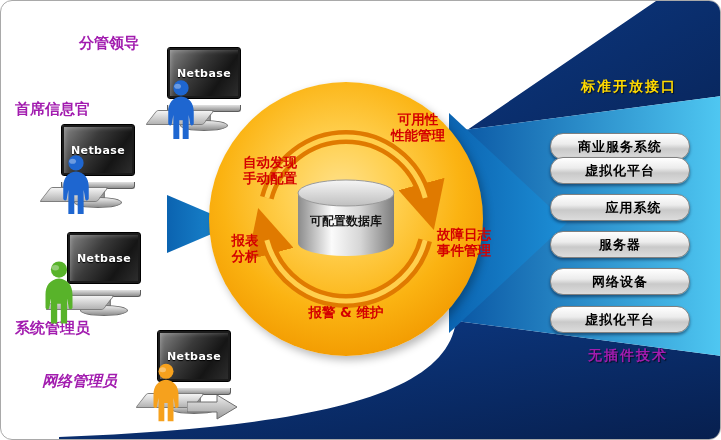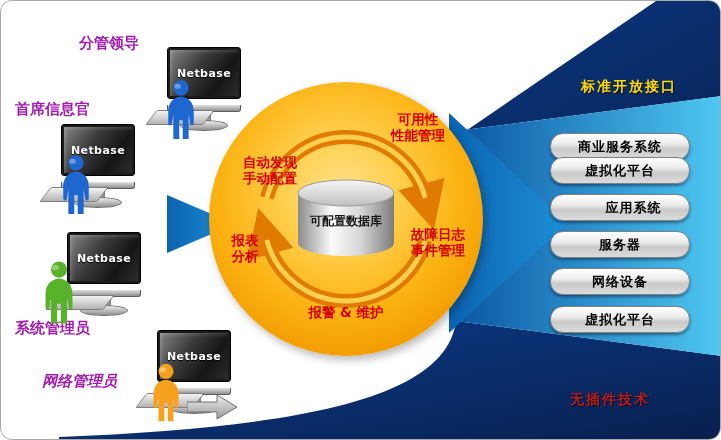--- a/index.html
+++ b/index.html
@@ -18,21 +18,21 @@
   
   .cylinder { position:absolute; left:295px; top:178px; z-index:4; }
   .db-label { position:absolute; left:283px; top:212px; width:124px; text-align:center;
     z-index:5; font-size:12px; font-weight:bold; color:#141414; }
 
   .cycle-label { position:absolute; z-index:5; color:#d40000; font-weight:bold;
     font-size:13.5px; line-height:1.22; text-align:center; white-space:pre-line; }
   .lab-autodiscovery { left:213px; top:116px; width:112px;margin-top:37px; }
   .lab-availability  { left:363px; top:110px; width:108px; }
   .lab-report        { left:201px; top:231px; width:86px; }
-  .lab-fault         { left:384px; top:225px; width:106px; }
+  .lab-fault         { left:384px; top:225px; width:106px;text-align:right; }
   .lab-alert         { left:275px; top:303px; width:140px; }
 
   
   .role-label { position:absolute; z-index:6; font-size:15px; font-weight:bold; color:#a21caf; }
 
   
   .monitor { position:absolute; width:102px; height:88px; z-index:4; }
   .screen { position:absolute; left:14px; top:0; width:74px; height:52px;
     background: linear-gradient(125deg, #8a8a8a 0%, #3a3a3a 40%, #151515 70%, #303030 100%);
     border:1px solid #000; border-radius:3px;
@@ -54,21 +54,21 @@
   .sys-button { position:absolute; left:549px; width:140px; height:27px; z-index:6;
     border-radius:13px; border:1px solid #808080;
     background:linear-gradient(180deg,#ffffff 0%,#ececec 40%,#c9c9c9 60%,#dcdcdc 100%);
     box-shadow:0 2px 3px rgba(0,10,40,.45);
     display:flex; align-items:center; justify-content:center;
     font-size:13px; font-weight:bold; color:#000; letter-spacing:1px; }
 
   .caption { position:absolute; z-index:6; font-weight:bold; letter-spacing:2px;
     text-align:center; text-shadow:1px 1px 1px rgba(0,0,0,.65); }
   .caption-top { left:535px; top:77px; width:186px; font-size:14px; color:#ffd900; }
-  .caption-bottom { left:526px; top:346px; width:166px; font-size:14px; color:#b91c1c;margin-top:44px; }
+  .caption-bottom { left:544px; top:346px; width:166px; font-size:14px; color:#a21caf; }
 
   .connector { position:absolute; z-index:6; }
 </style>
 </head>
 <body>
 
 <div class="canvas">
 
   <svg class="bg" width="721" height="440" viewBox="0 0 721 440">
     <defs>

